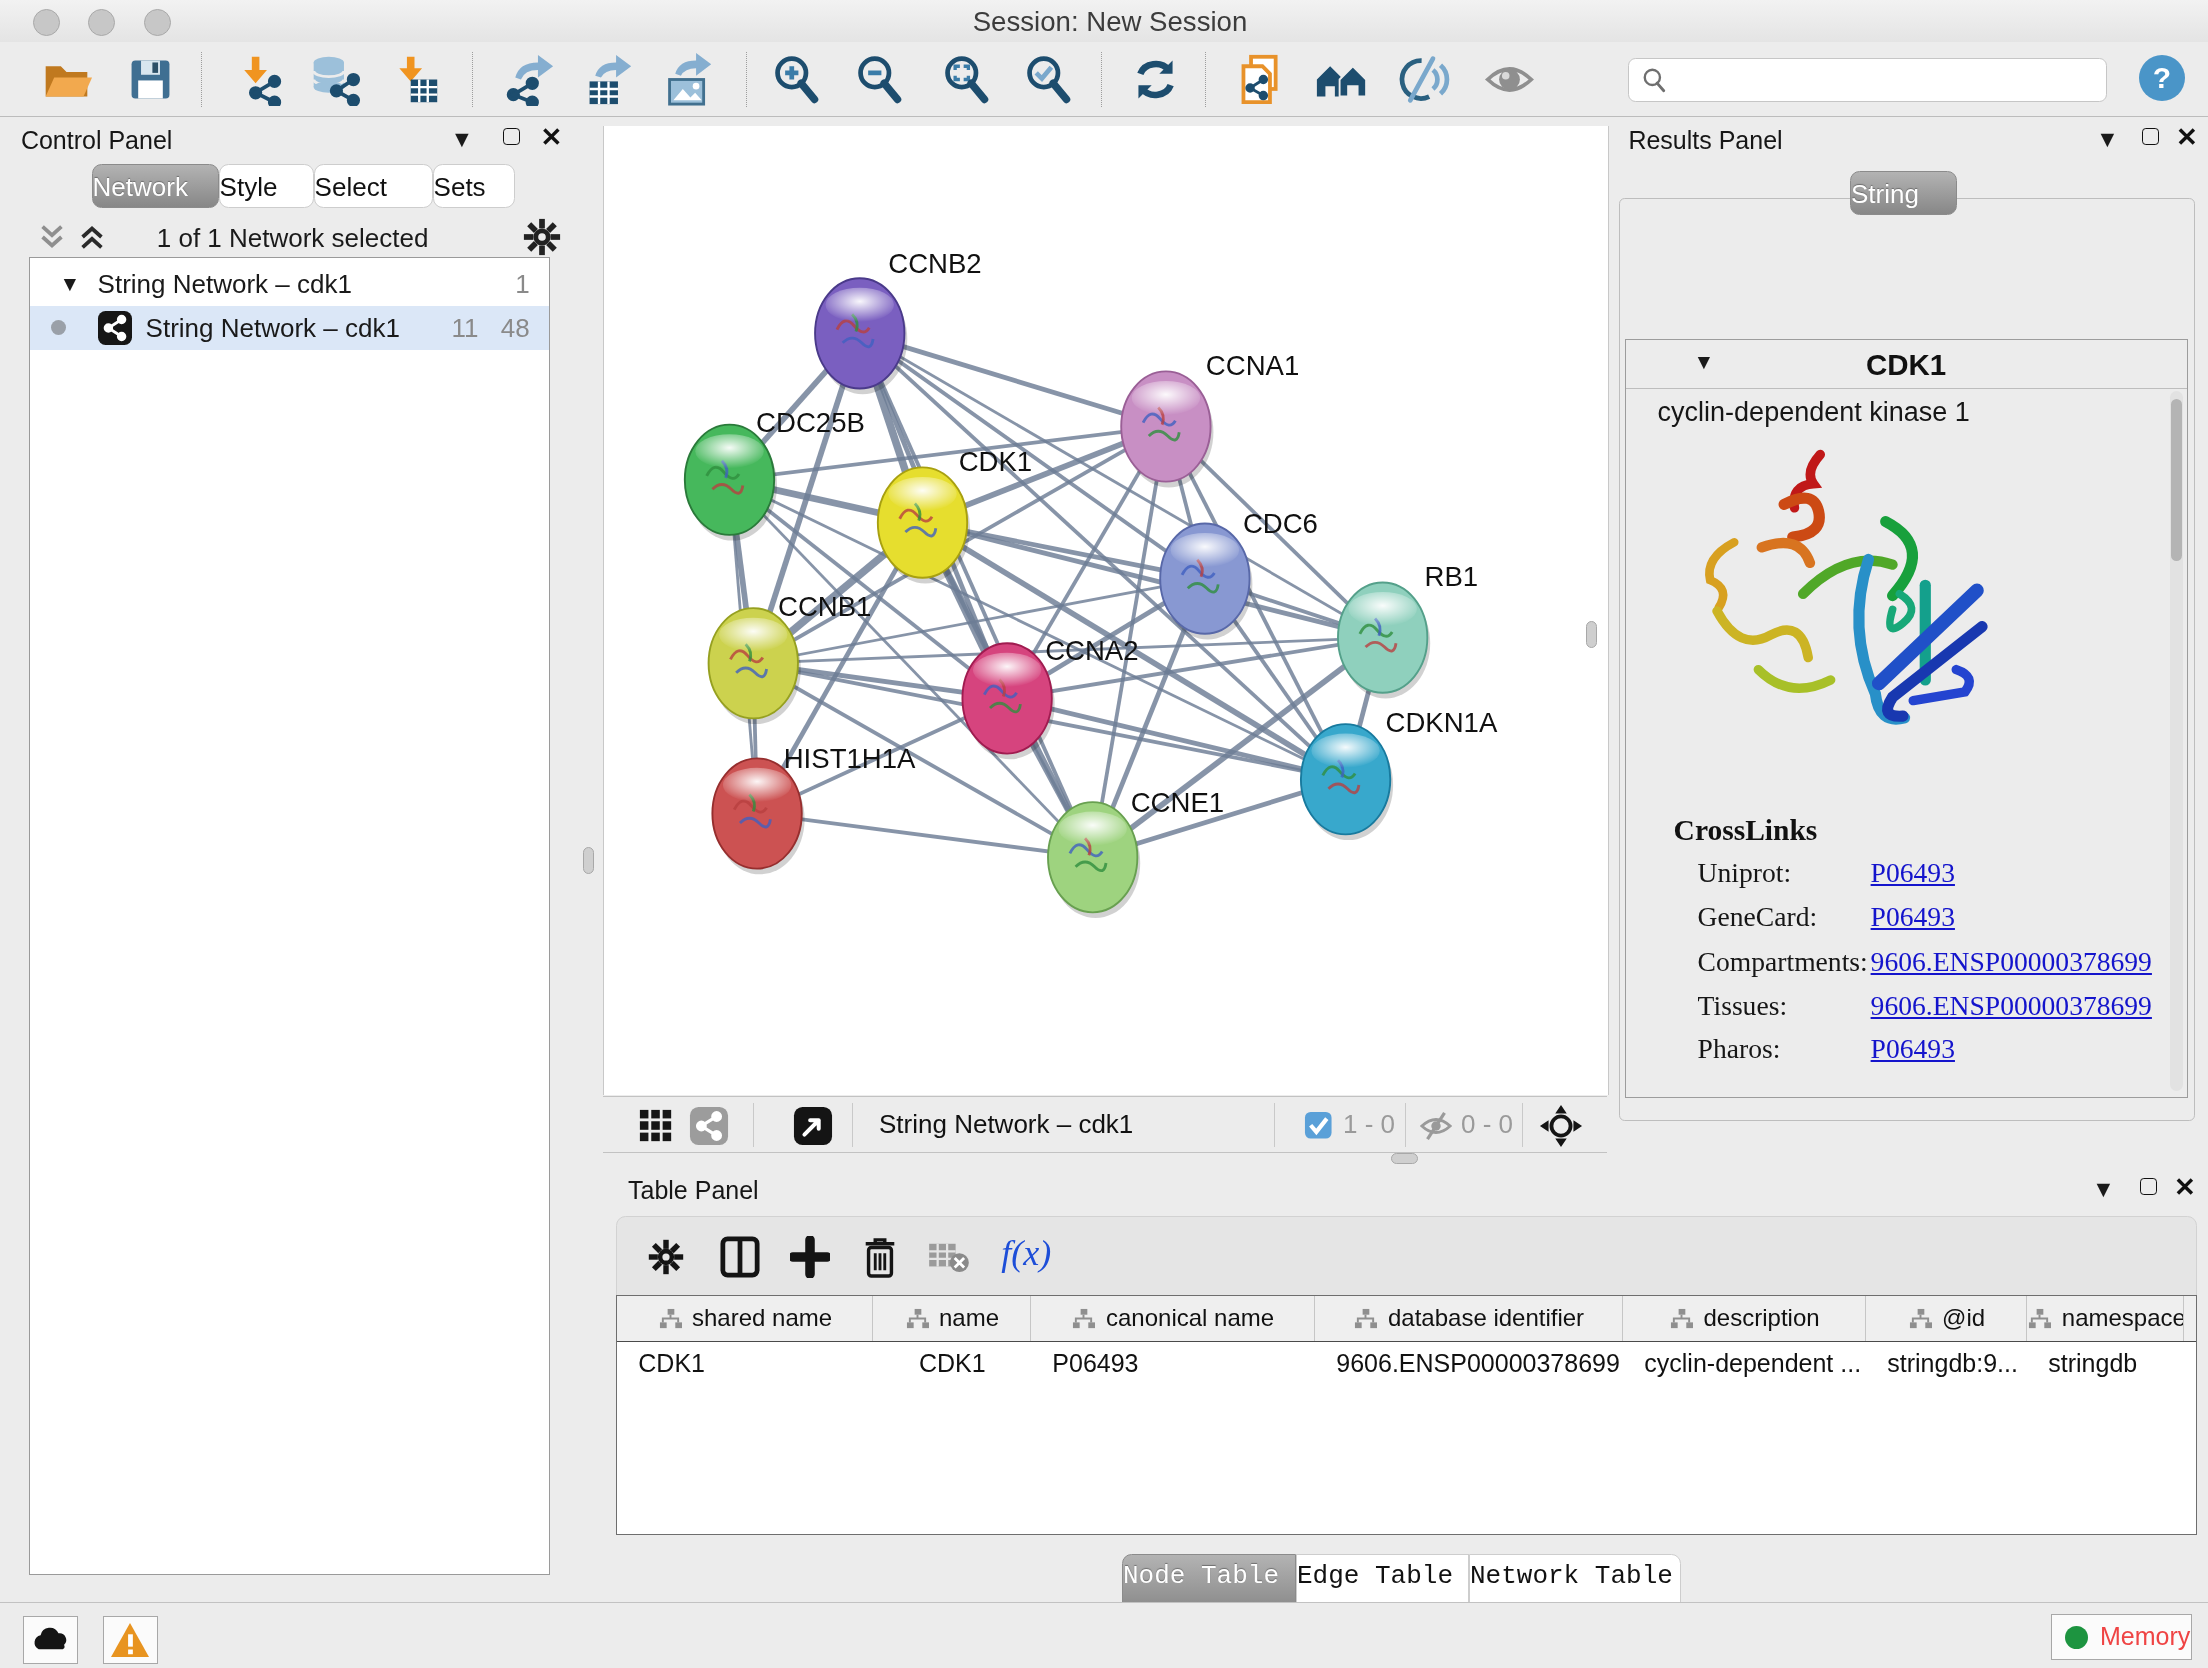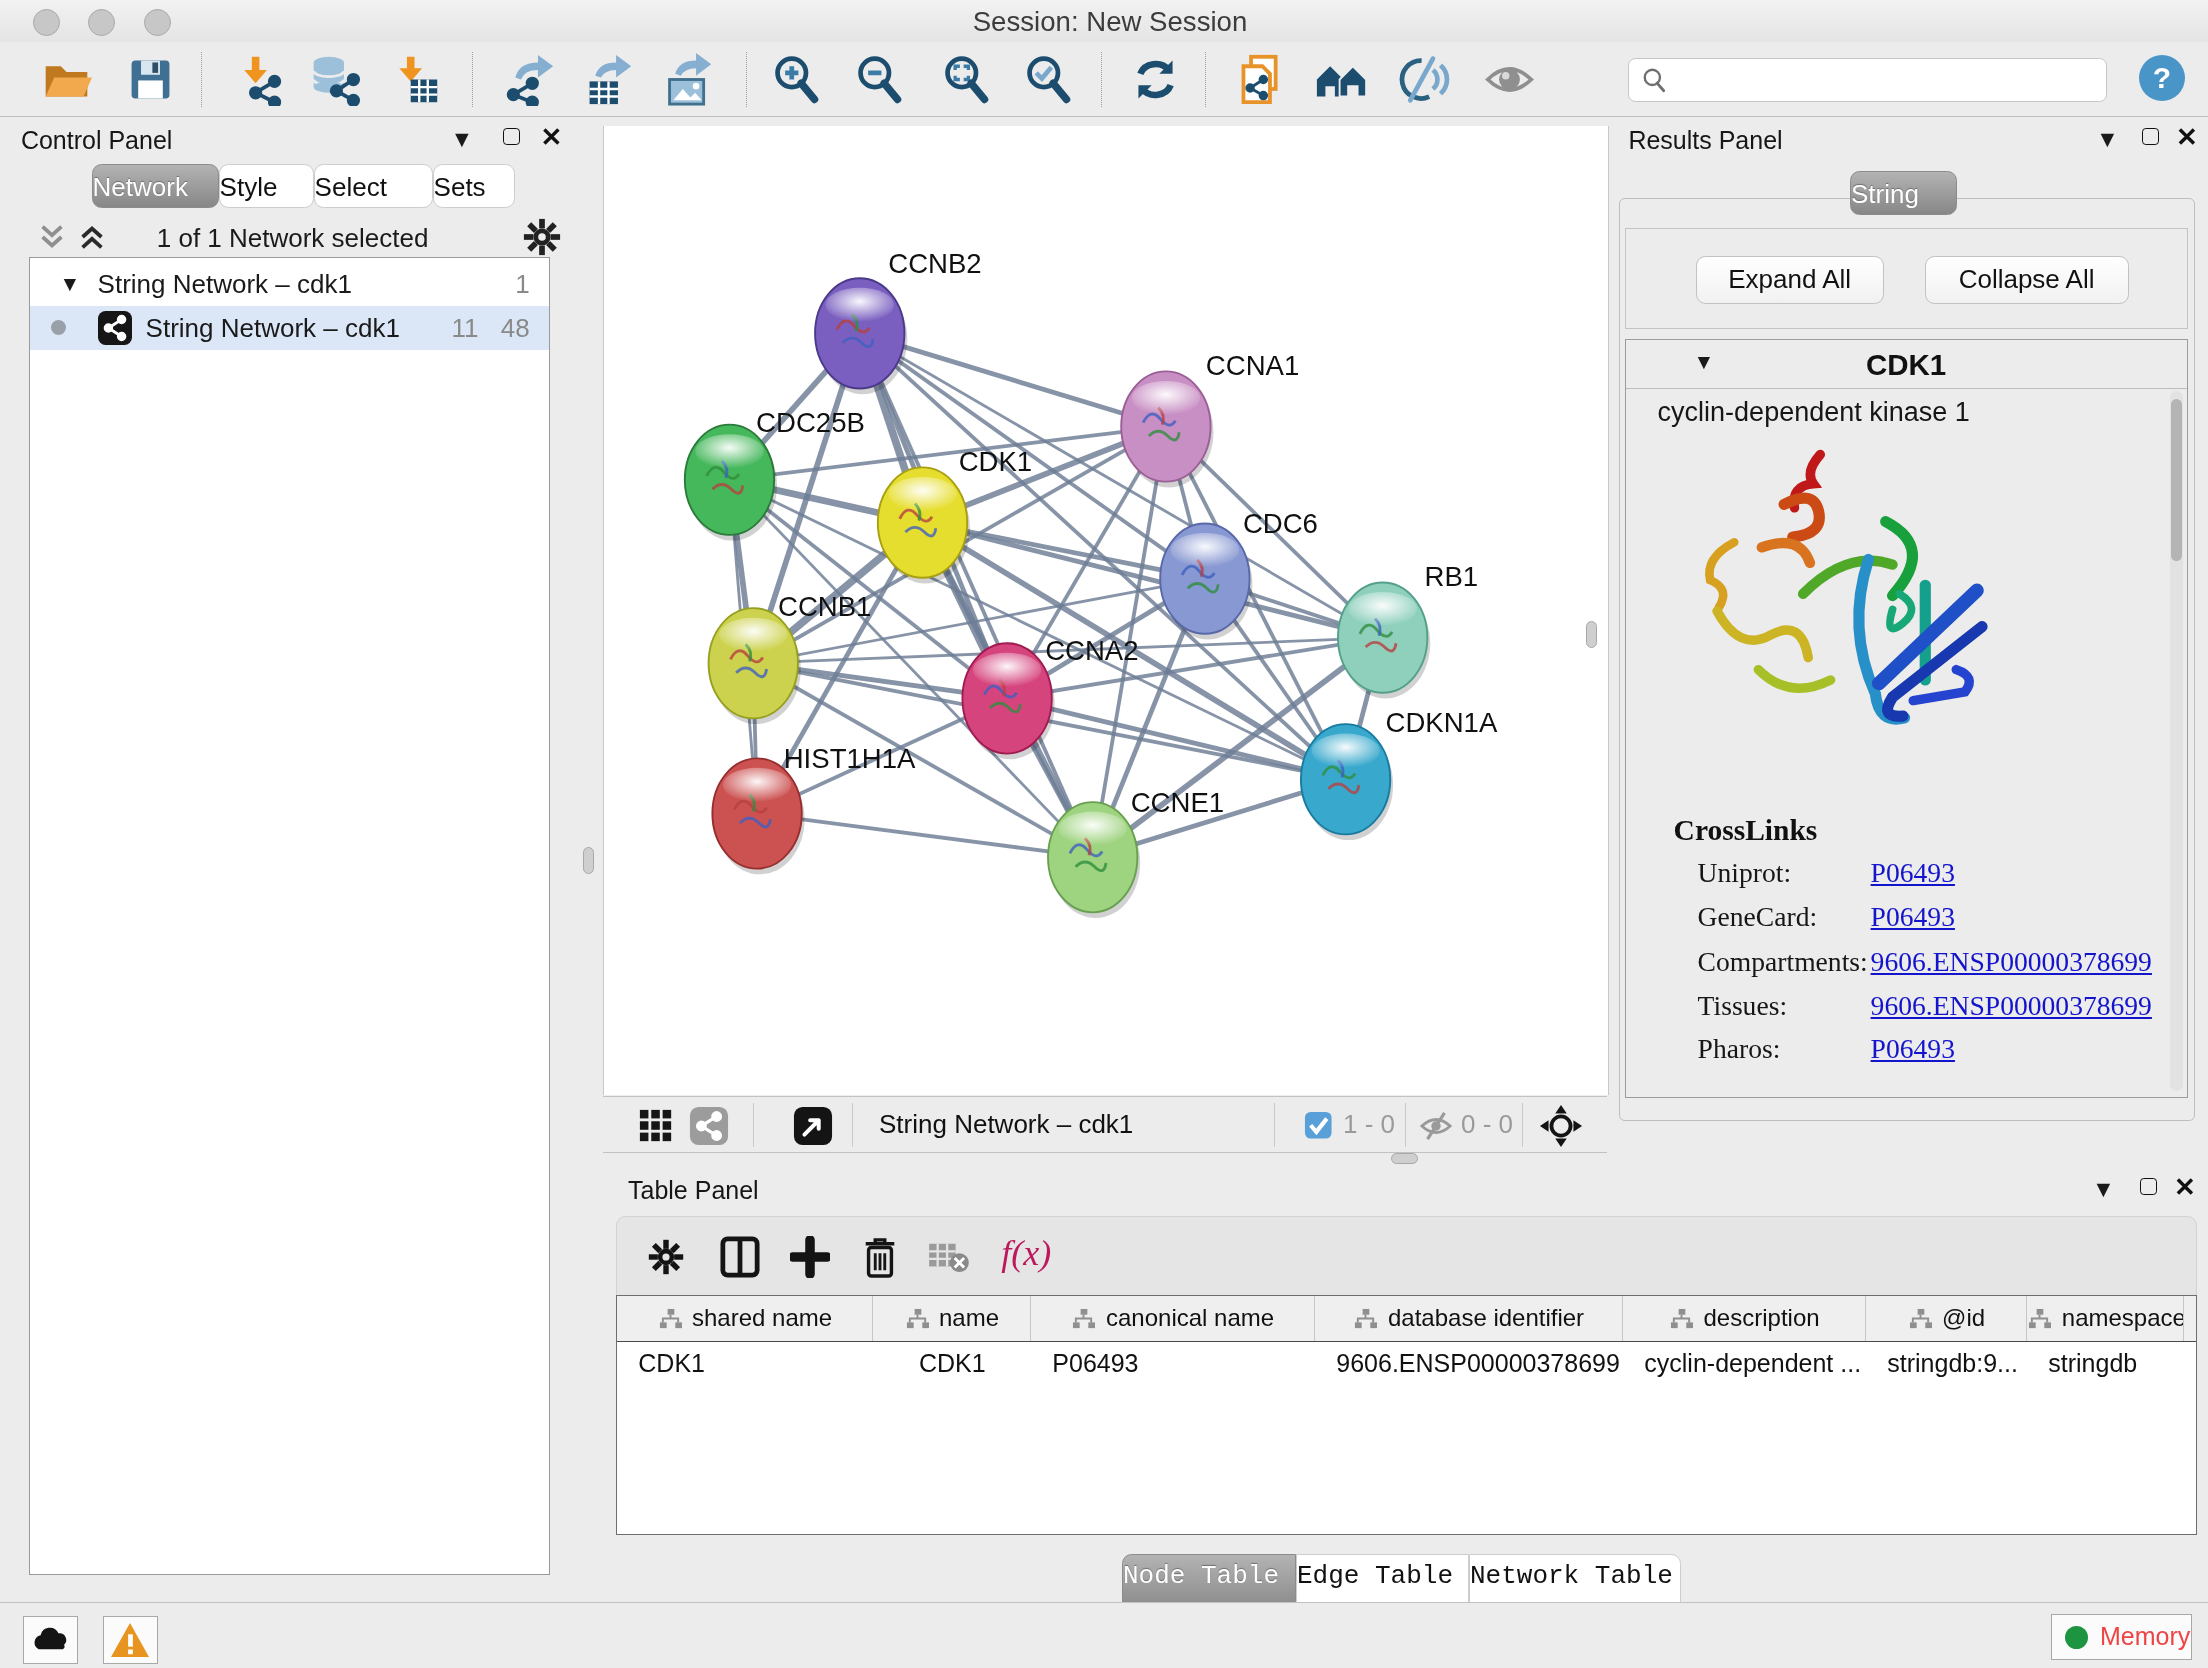--- a/index.html
+++ b/index.html
@@ -501,24 +501,20 @@
 
   <div class="abs res">
     <div class="abs ptitle" style="left:11.4px;top:5.7px">Results Panel</div>
     <div class="abs" style="left:479px;top:5.7px;font-size:23px">▼</div>
     <div class="pbox" style="left:525px;top:7.6px"></div>
     <div class="abs px" style="left:559px;top:1.9px">✕</div>
 
     <div class="outerbox"></div>
     <div class="tab sel" style="left:233px;top:51px;width:107px;height:44px;line-height:44px;z-index:3">String</div>
 
-    <div class="expbox">
-      <div class="btn" style="left:70px;top:27px;width:186px">Expand All</div>
-      <div class="btn" style="left:299px;top:27px;width:202px">Collapse All</div>
-    </div>
 
     <div class="entrybox">
       <div class="entryhdr">
         <span class="abs" style="left:68px;top:9.5px;font-size:21px">▼</span>
         <span class="entryname">CDK1</span>
       </div>
       <div class="desc">cyclin-dependent kinase 1</div>
 
       <svg class="abs" style="left:48px;top:99px" width="327" height="327" viewBox="0 0 360 380">
         <g fill="none" stroke-linecap="round">
@@ -598,21 +594,21 @@
         <path d="M6 10 h30 M16 10 v-4 h10 v4" stroke="#141414" stroke-width="3.6" fill="none"></path>
         <rect x="9" y="14" width="24" height="30" rx="3" stroke="#141414" stroke-width="3.6" fill="none"></rect>
         <path d="M16 20 v18 M21 20 v18 M26 20 v18" stroke="#141414" stroke-width="3"></path>
       </svg>
       <svg class="abs" style="left:310px;top:23px" width="44" height="34" viewBox="0 0 46 36">
         <rect x="2" y="4" width="28" height="24" fill="#9a9a9a"></rect>
         <path d="M2 12 h28 M2 20 h28 M11 4 v24 M21 4 v24" stroke="#e5e5e5" stroke-width="2.4"></path>
         <circle cx="34" cy="24" r="10" fill="#8a8a8a"></circle>
         <path d="M29 19 l10 10 M39 19 l-10 10" stroke="#fff" stroke-width="3"></path>
       </svg>
-      <div class="abs serif" style="left:384px;top:15px;font-size:36px;font-style:italic;color:#be185d">f(x)</div>
+      <div class="abs serif" style="left:384px;top:15px;font-size:36px;font-style:italic;color:#1d4ed8">f(x)</div>
     </div>
 
     <div class="tgrid">
       <div class="thead">
           <div class="th" style="width:256px"><svg width="25" height="23" viewBox="0 0 26 24">
               <g fill="#8f8f8f">
                 <rect x="10" y="1" width="7" height="6"></rect>
                 <rect x="2" y="15" width="7" height="6"></rect>
                 <rect x="18" y="15" width="7" height="6"></rect>
               </g>

